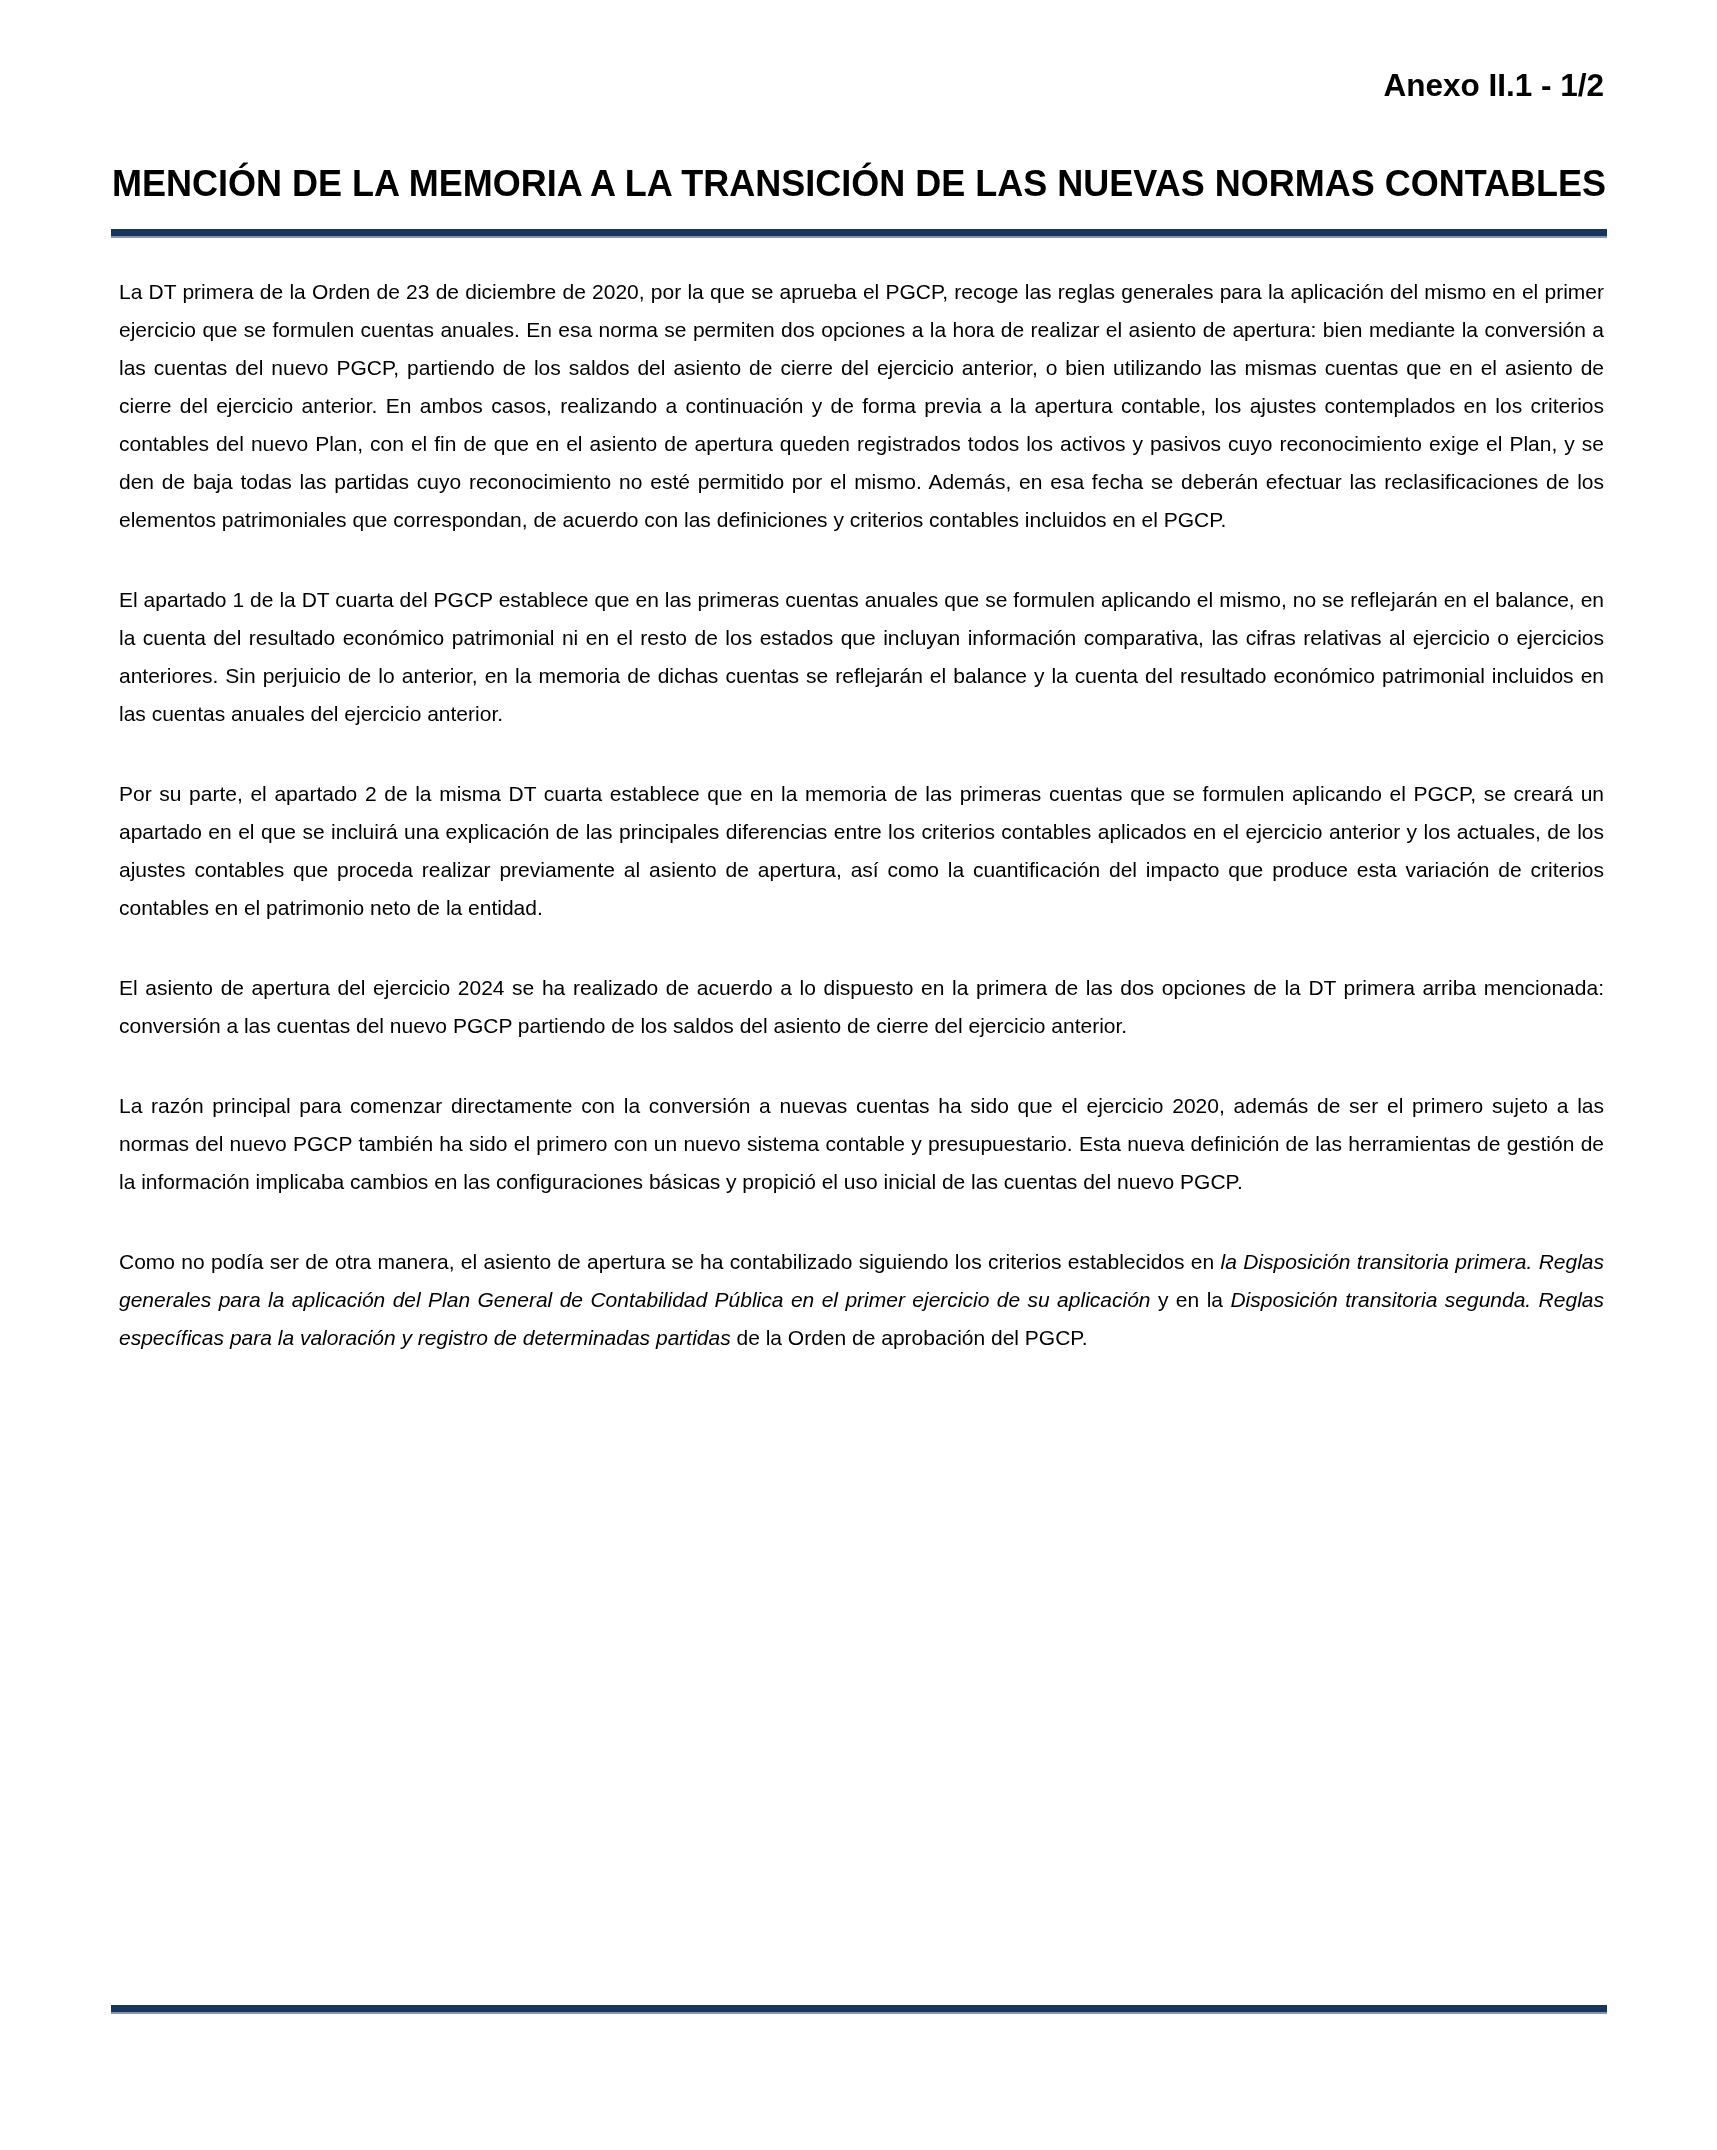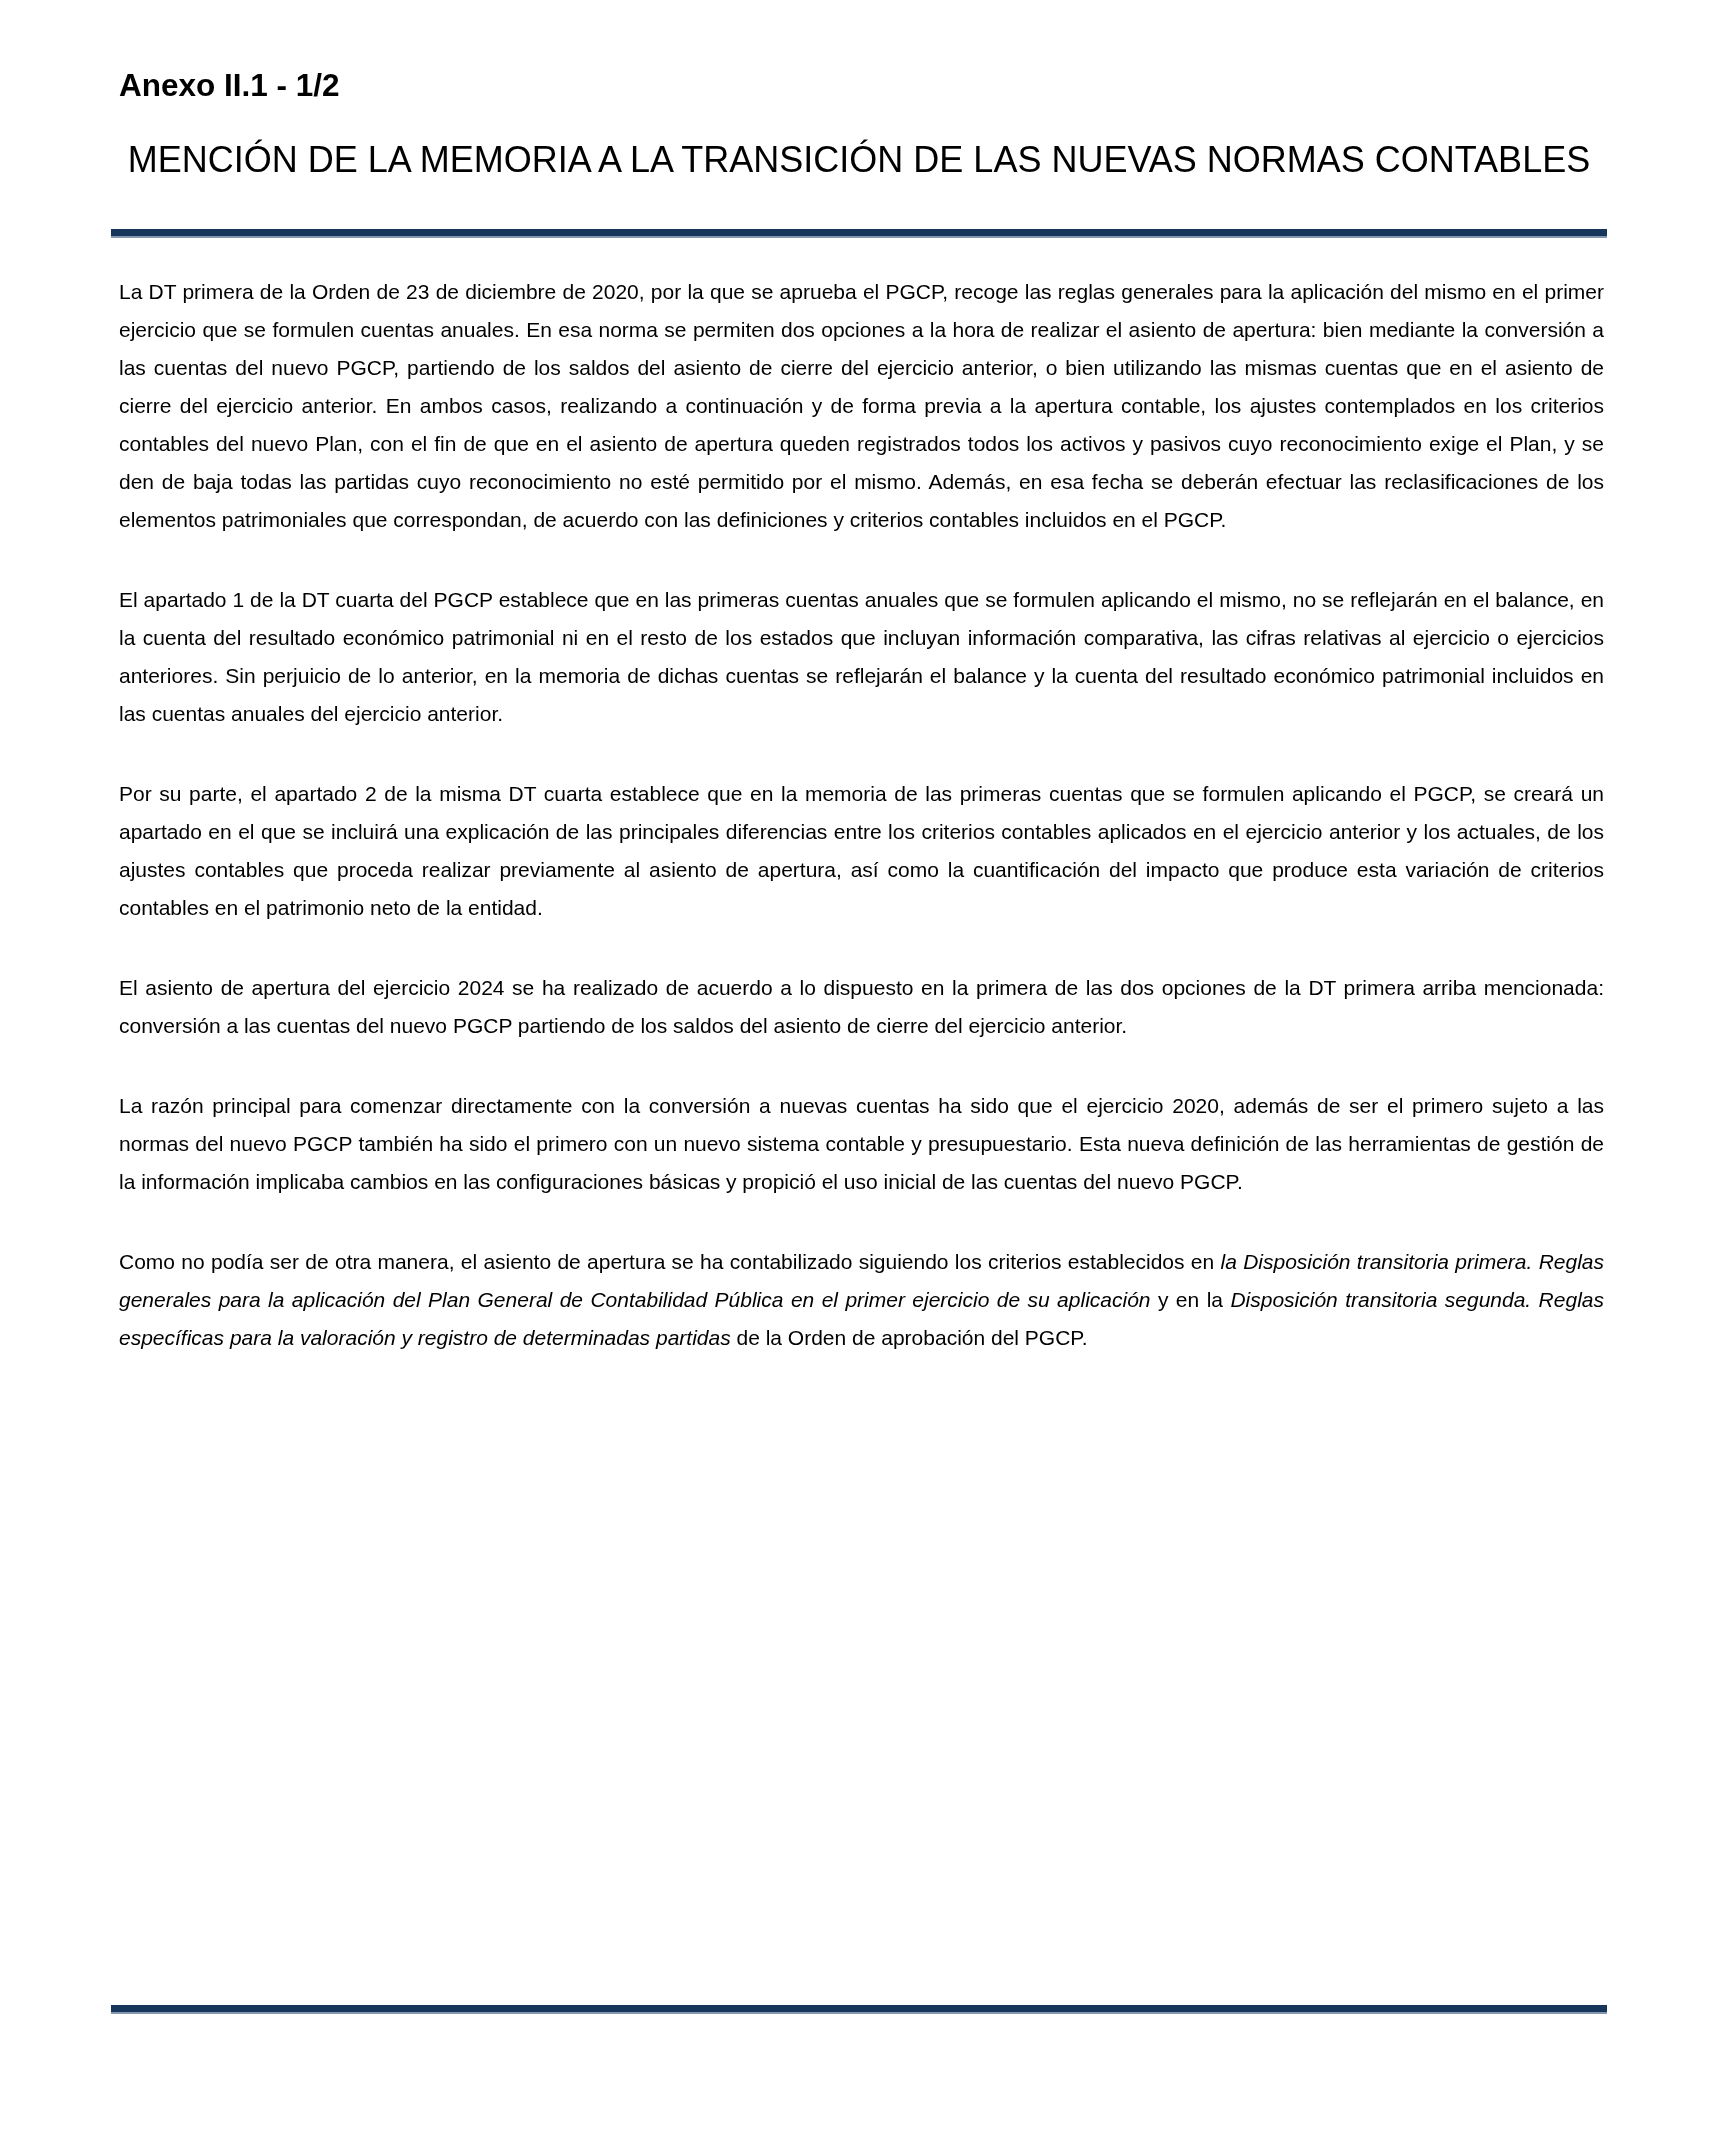--- a/index.html
+++ b/index.html
@@ -16,35 +16,35 @@
     overflow: hidden;
     font-family: "Liberation Sans", sans-serif;
     color: #000000;
     -webkit-font-smoothing: antialiased;
   }
   .header {
     position: absolute;
     top: 68px;
     left: 119px;
     width: 1485px;
-    text-align: left;
+    text-align: right;
     font-size: 31.5px;
     font-weight: 700;
     line-height: 34px;
     white-space: nowrap;
   }
   .doc-title {
     position: absolute;
-    top: 140px;
+    top: 164px;
     left: 89px;
     width: 1540px;
     margin: 0;
     text-align: center;
     font-size: 36px;
-    font-weight: 400;
+    font-weight: 700;
     line-height: 39px;
     white-space: nowrap;
   }
   .divider-bar {
     position: absolute;
     left: 111px;
     width: 1496px;
     height: 6.5px;
     
     background: #16365C;

